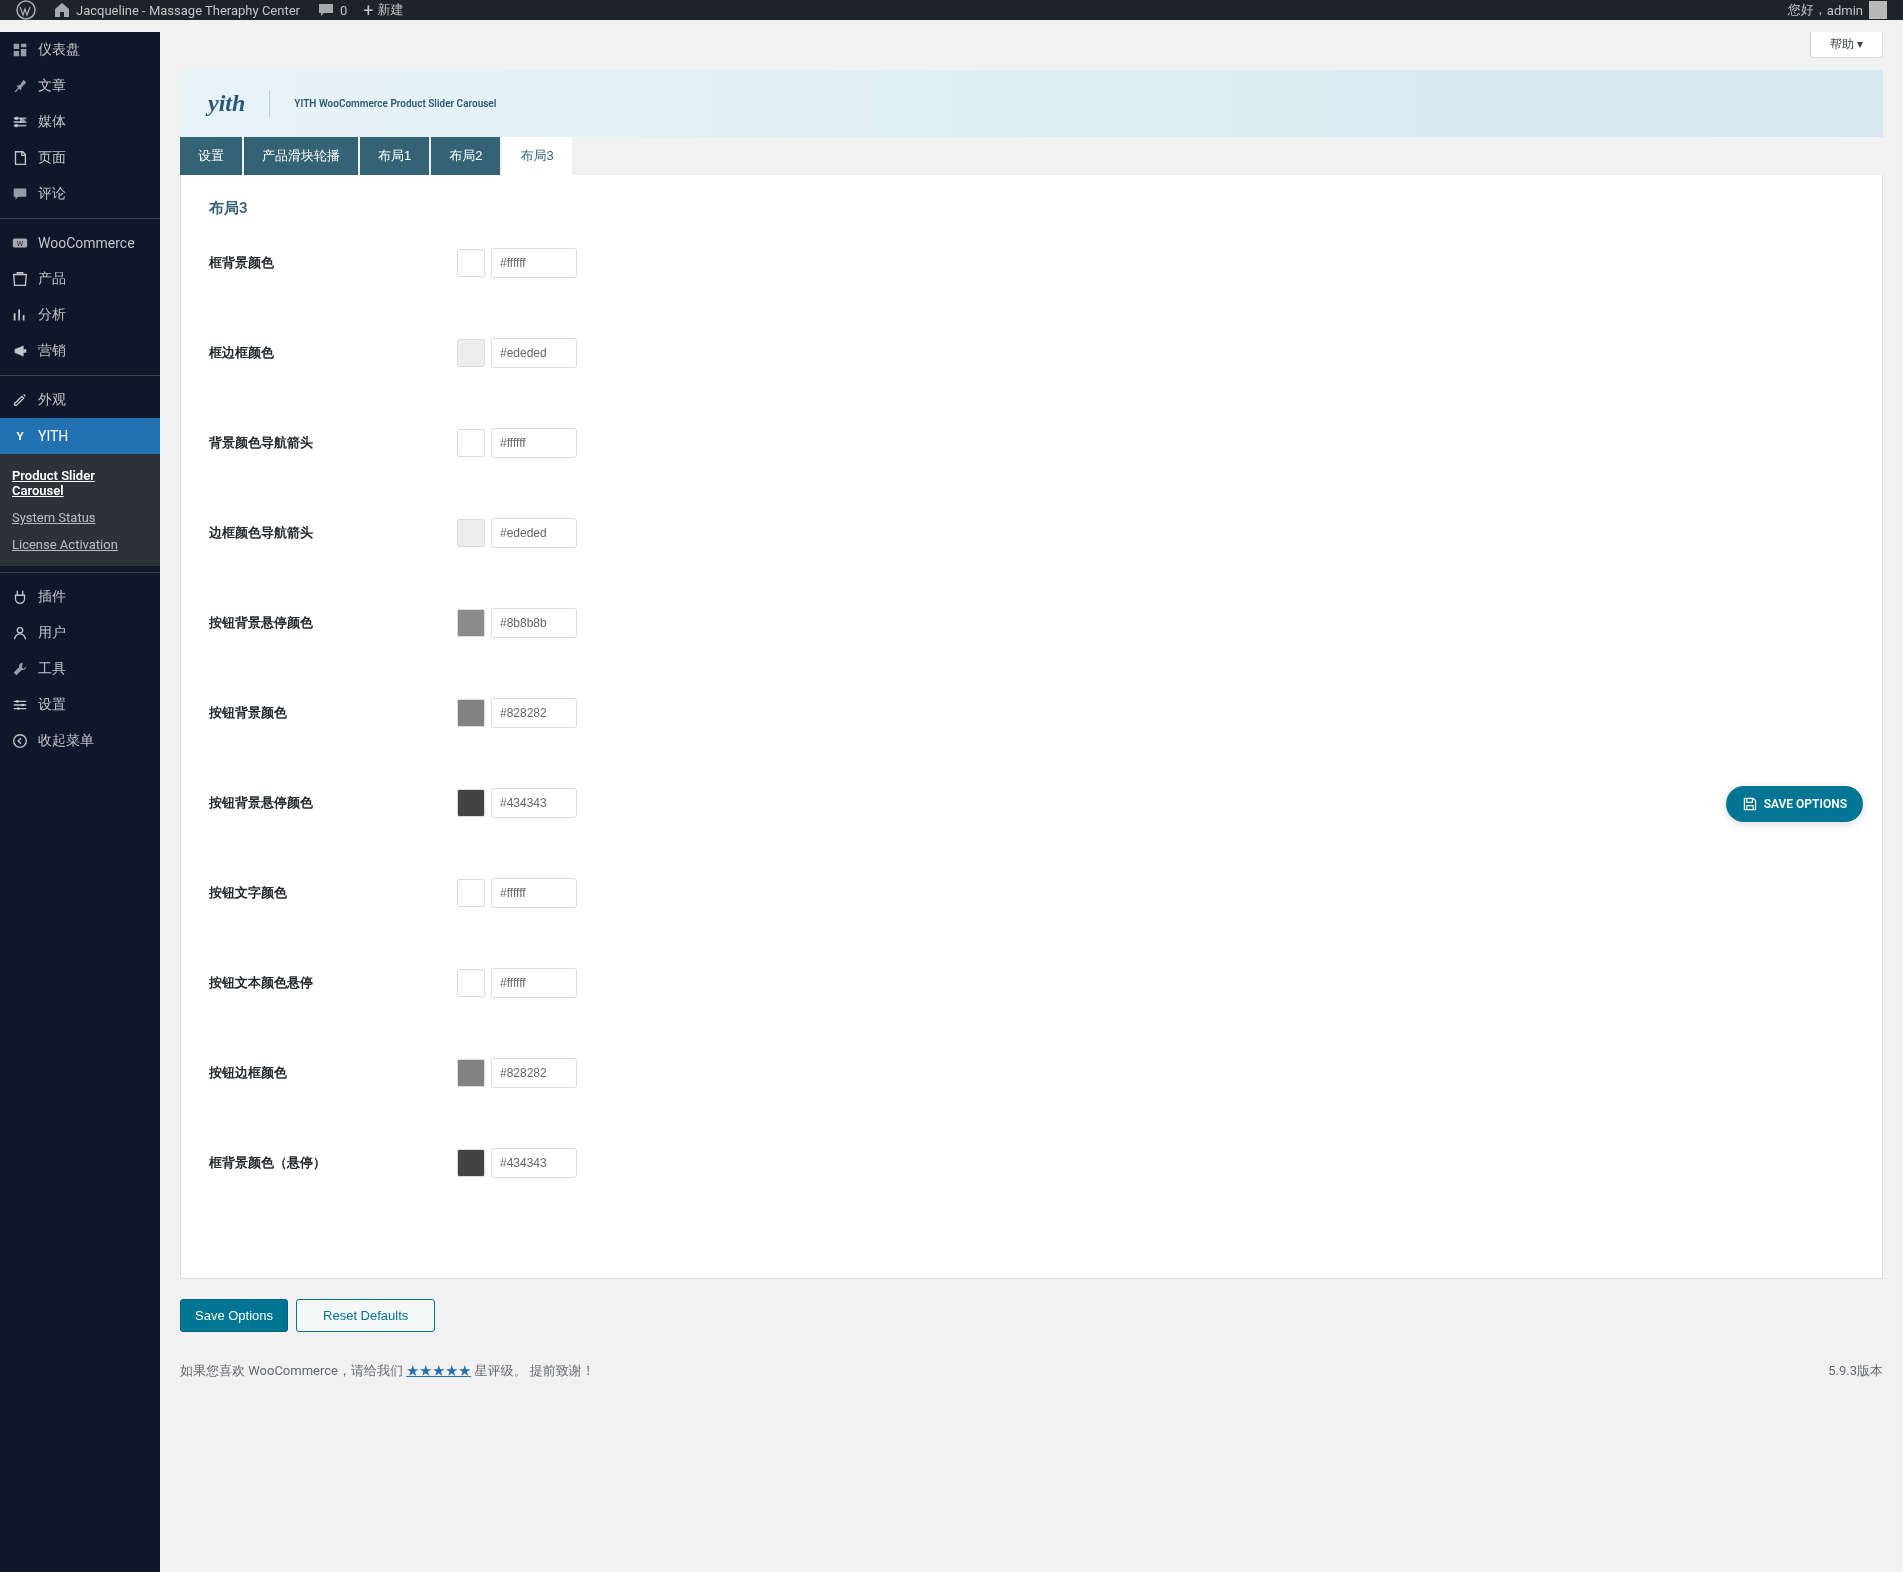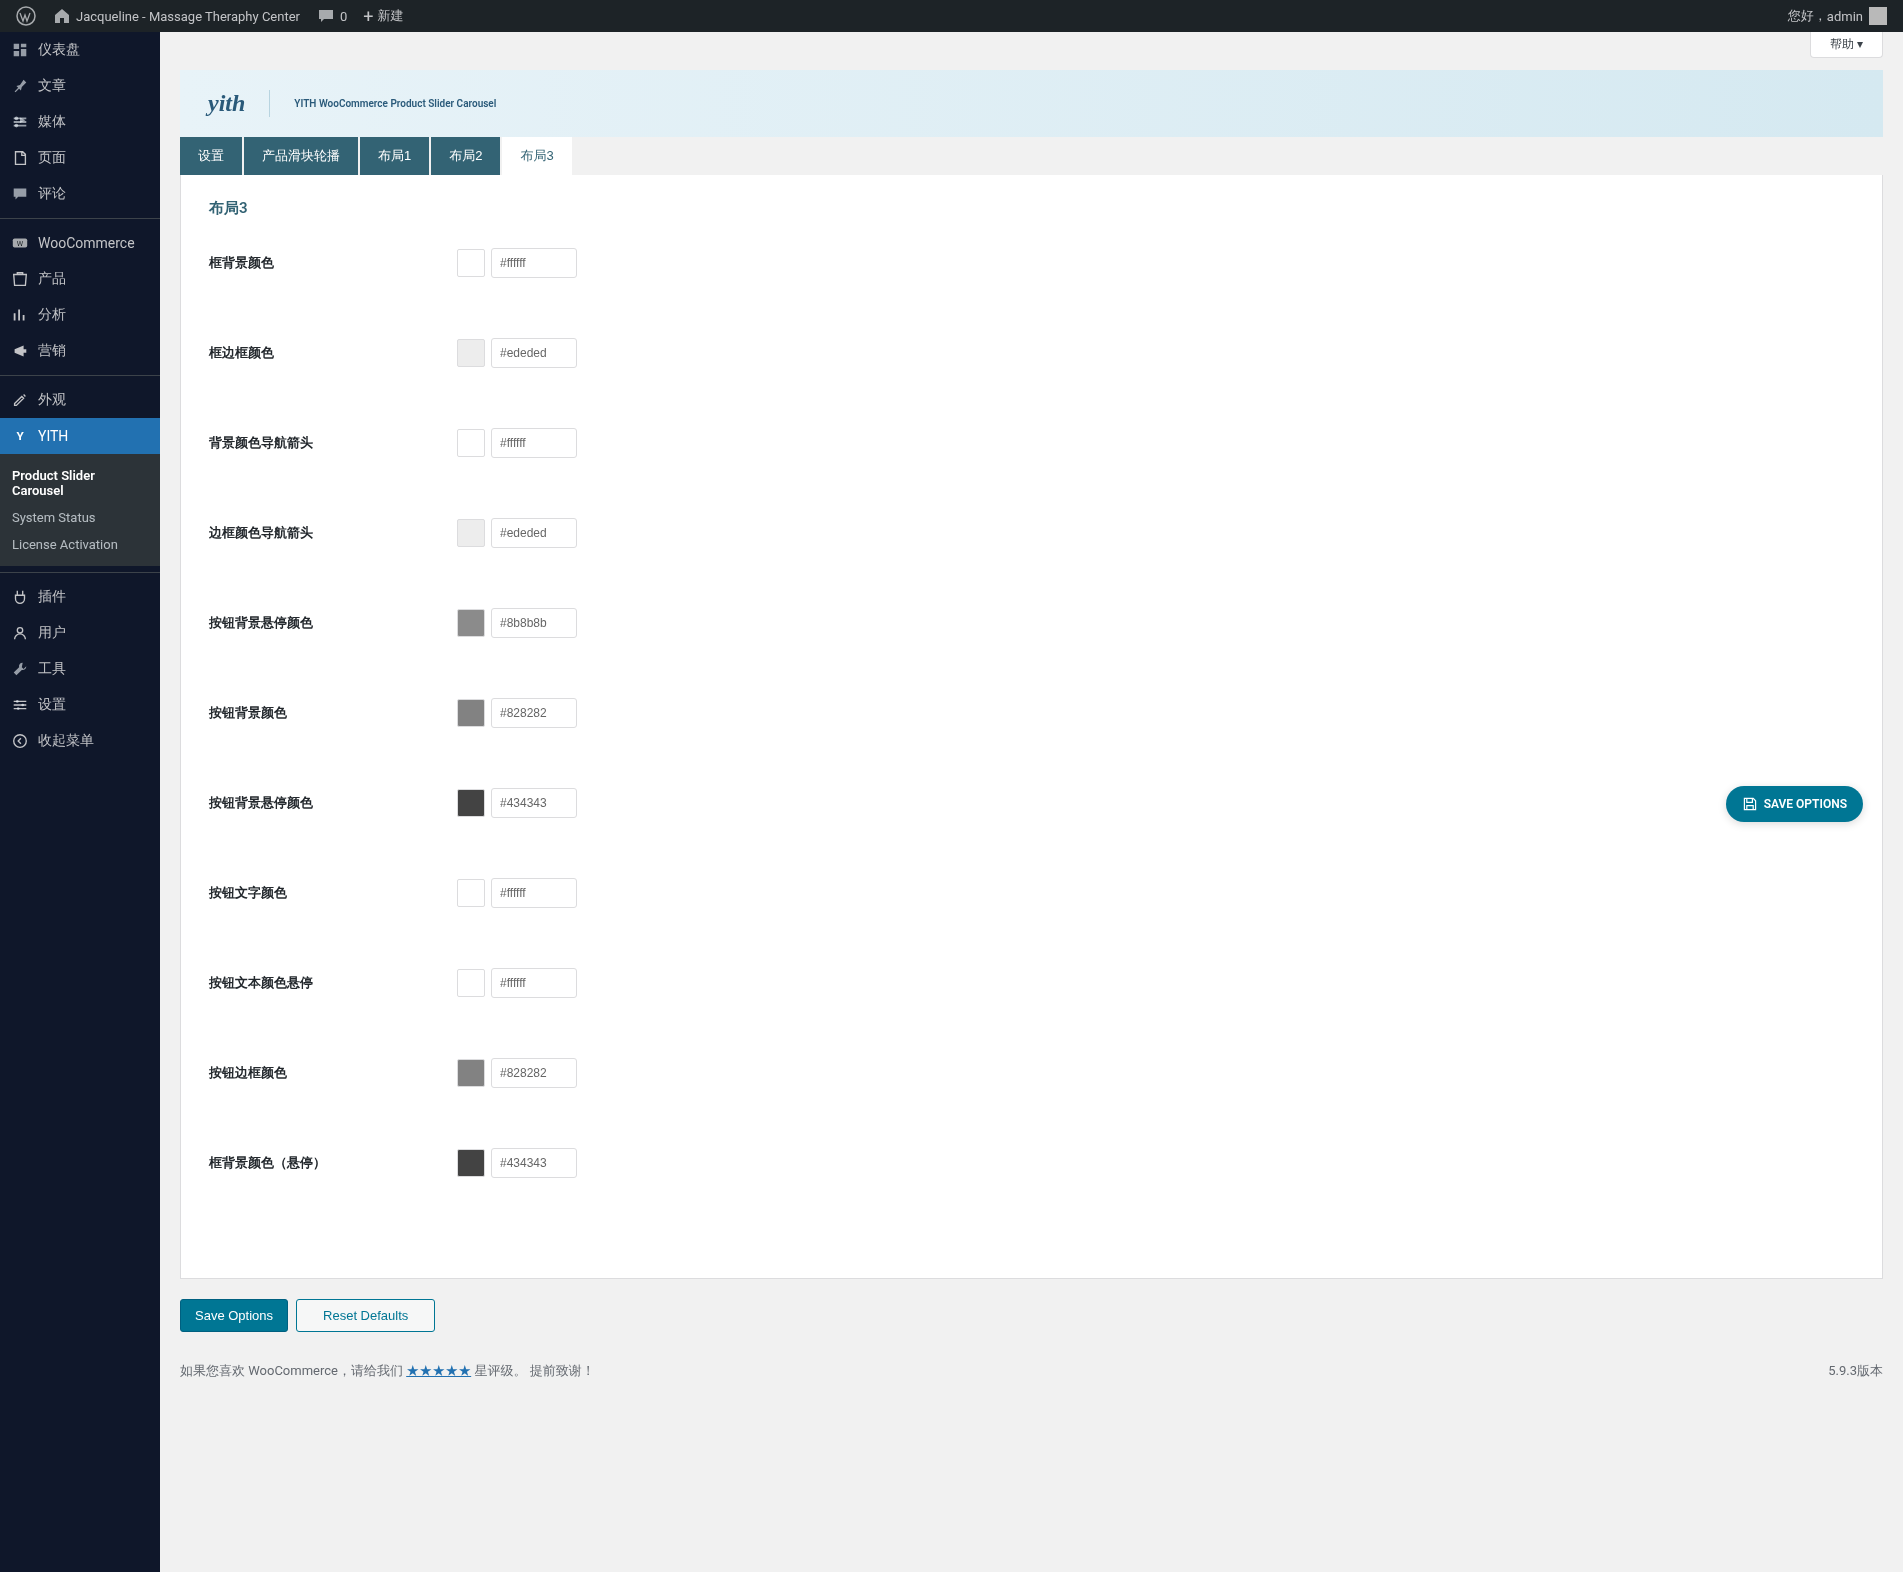--- a/index.html
+++ b/index.html
@@ -1,31 +1,31 @@
 <!DOCTYPE html>
 <html><head>
 <meta charset="utf-8">
 <style>
 * { box-sizing: border-box; margin: 0; padding: 0; }
 body { font-family: -apple-system, BlinkMacSystemFont, "Segoe UI", Roboto, Helvetica, Arial, sans-serif; font-size: 13px; background: #f1f1f1; color: #3c434a; }
-.adminbar { position: fixed; top: 0; left: 0; right: 0; height: 32px; background: #1d2327; color: #c3c4c7; display: flex; align-items: center; padding: 0 8px; z-index: 100; font-size: 13px; }
+.adminbar { position: fixed; top: 0; left: 0; right: 0; height: 20px; background: #1d2327; color: #c3c4c7; display: flex; align-items: center; padding: 0 8px; z-index: 100; font-size: 13px; }
 .adminbar .ab-item { display: flex; align-items: center; padding: 0 8px; height: 32px; cursor: pointer; color: #c3c4c7; }
 .adminbar .ab-right { margin-left: auto; display: flex; align-items: center; }
 .adminbar .avatar { width: 18px; height: 18px; background: #b9b9b9; margin-left: 6px; }
 .adminbar svg { width: 20px; height: 20px; fill: #a7aaad; }
 
 .sidebar { position: fixed; top: 32px; left: 0; bottom: 0; width: 160px; background: #0f172a; color: #c3c4c7; z-index: 50; }
 .sidebar .menu-item { display: flex; align-items: center; padding: 8px 10px; cursor: pointer; color: #c3c4c7; font-size: 14px; }
 .sidebar .menu-item.active { background: #2271b1; color: #fff; position: relative; }
 .sidebar .menu-item.active::after { content: ''; position: absolute; right: -8px; top: 50%; transform: translateY(-50%); border: 8px solid transparent; border-right-color: #f1f1f1; }
 .sidebar .menu-item .icon { width: 20px; height: 20px; margin-right: 8px; display: inline-flex; align-items: center; justify-content: center; }
 .sidebar .menu-item .icon svg { width: 18px; height: 18px; fill: rgba(240,246,252,0.6); }
 .sidebar .menu-item.active .icon svg { fill: #fff; }
 .sidebar .submenu { background: #2c3338; padding: 8px 0; }
-.sidebar .submenu .sub-item { padding: 6px 12px; font-size: 13px; color: rgba(240,246,252,0.7); cursor: pointer; }
+.sidebar .submenu .sub-item { padding: 6px 12px; font-size: 13px; color: rgba(240,246,252,0.7); cursor: pointer; text-decoration: underline; }
 .sidebar .submenu .sub-item.active { color: #fff; font-weight: 600; }
 
 .content { margin-left: 160px; margin-top: 32px; padding: 0; }
 .help-tab { float: right; background: #fff; border: 1px solid #dcdcde; border-top: none; padding: 4px 19px; font-size: 12px; cursor: pointer; margin-right: 20px; border-radius: 0 0 4px 4px; }
 
 .plugin-header { background: linear-gradient(to right, #e8f3f8, #d5e9f1); padding: 20px 28px; display: flex; align-items: center; margin: 12px 20px 0; }
 .plugin-header .logo { font-family: Georgia, serif; font-style: italic; font-weight: bold; font-size: 24px; color: #2a5a7a; border-right: 1px solid #b8d4e0; padding-right: 24px; margin-right: 24px; }
 .plugin-header .title { font-size: 10px; font-weight: 600; color: #2a5a7a; }
 
 .tabs { margin: 0 20px; display: flex; gap: 2px; }

